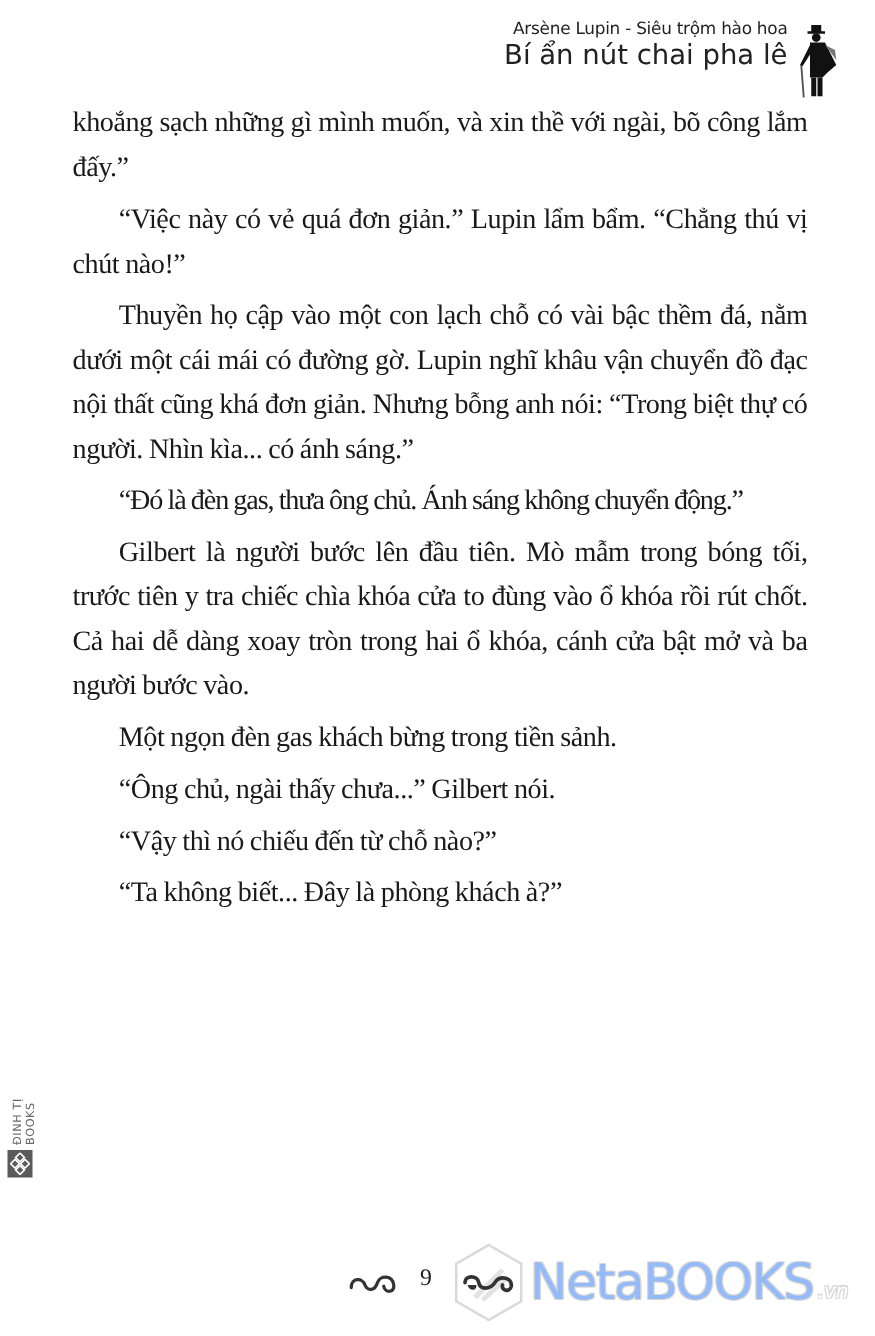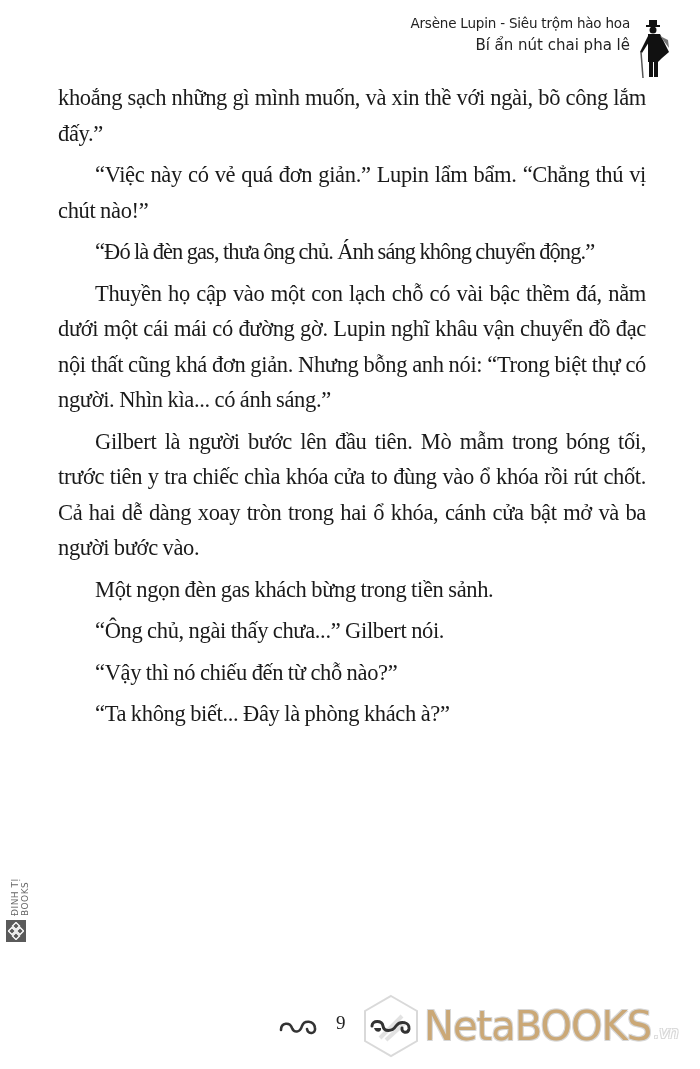--- a/index.html
+++ b/index.html
@@ -4,36 +4,36 @@
   <style>
     html, body { margin: 0; padding: 0; }
     body {
       width: 700px; height: 1069px; position: relative; overflow: hidden;
       background: #ffffff; color: #1a1a1a;
       font-family: "Liberation Serif", "DejaVu Serif", serif;
     }
     .header { position: absolute; top: 14px; right: 30px; height: 70px; display: flex; align-items: flex-start; }
     .header-text { text-align: right; margin-right: 6px; font-family: "DejaVu Sans", sans-serif; color: #222; }
     .series-title { font-size: 13.5px; line-height: 18px; letter-spacing: -0.2px; }
-    .book-title { font-size: 15px; line-height: 22px; margin-top: 2px; }
+    .book-title { font-size: 22px; line-height: 22px; margin-top: 2px; }
     .lupin-icon { width: 34px; height: 62px; margin-top: 4px; }
     .body-text { position: absolute; left: 54px; top: 80px; width: 592px; }
     .para { font-size: 22.5px; line-height: 35.5px; margin: 0 0 6px 4px; text-align: justify; text-align-last: left; letter-spacing: -0.35px; word-spacing: -0.5px; }
     .para.indent { text-indent: 37px; }
     .para.tight { letter-spacing: -0.9px; }
     .side-logo { position: absolute; left: 6px; top: 902px; width: 20px; }
     .side-text { font-family: "DejaVu Sans", sans-serif; font-size: 9px; color: #666; writing-mode: vertical-rl; transform: rotate(180deg); letter-spacing: 0.5px; height: 70px; margin-left: 4px; margin-top: -56px;}
     .side-mark { width: 20px; height: 22px; background: #5a5a5a; margin-top: 4px; display:flex; align-items:center; justify-content:center; }
     .footer { position: absolute; top: 1010px; left: 0; width: 700px; height: 40px; }
     .orn-left { position: absolute; left: 278px; top: 6px; width: 40px; height: 22px; }
     .page-num { position: absolute; left: 336px; top: 2px; font-size: 19px; color: #222; }
     .orn-right { position: absolute; left: 368px; top: 6px; width: 44px; height: 22px; }
     .watermark { position: absolute; left: 362px; top: -16px; display: flex; align-items: center; opacity: 0.55; }
     .wm-hex { width: 58px; height: 64px; }
-    .wm-text { font-family: "DejaVu Sans", sans-serif; font-size: 40px; color: #a16207; letter-spacing: -1px;
+    .wm-text { font-family: "DejaVu Sans", sans-serif; font-size: 40px; color: #3b82f6; letter-spacing: -1px;
       text-shadow: 0 0 1px #999, 1px 1px 0 #bbb, -1px -1px 0 #bbb, 1px -1px 0 #bbb, -1px 1px 0 #bbb; margin-left: 4px; }
     .wm-tld { font-family: "DejaVu Sans", sans-serif; font-size: 16px; color: #fff;
       text-shadow: 1px 1px 0 #bbb, -1px -1px 0 #bbb, 1px -1px 0 #bbb, -1px 1px 0 #bbb; margin-left: 3px; margin-top: 12px; font-style: italic; }
   </style>
 </head>
 <body>
 
 <div class="header">
   <div class="header-text">
     <div class="series-title">Arsène Lupin - Siêu trộm hào hoa</div>
@@ -48,22 +48,22 @@
     <path d="M12 18 L4 34 L6 35 L13 24 Z" fill="#111"></path>
     <line x1="5" y1="34" x2="7" y2="60" stroke="#555" stroke-width="1.5"></line>
     <rect x="13" y="44" width="4" height="15" fill="#111"></rect>
     <rect x="18" y="44" width="4" height="15" fill="#111"></rect>
   </svg>
 </div>
 
 <div class="body-text">
   <p class="para">khoắng sạch những gì mình muốn, và xin thề với ngài, bõ công lắm đấy.”</p>
   <p class="para indent">“Việc này có vẻ quá đơn giản.” Lupin lẩm bẩm. “Chẳng thú vị chút nào!”</p>
+  <p class="para indent">Thuyền họ cập vào một con lạch chỗ có vài bậc thềm đá, nằm dưới một cái mái có đường gờ. Lupin nghĩ khâu vận chuyển đồ đạc nội thất cũng khá đơn giản. Nhưng bỗng anh nói: “Trong biệt thự có người. Nhìn kìa... có ánh sáng.”</p>
   <p class="para indent tight">“Đó là đèn gas, thưa ông chủ. Ánh sáng không chuyển động.”</p>
-  <p class="para indent">Thuyền họ cập vào một con lạch chỗ có vài bậc thềm đá, nằm dưới một cái mái có đường gờ. Lupin nghĩ khâu vận chuyển đồ đạc nội thất cũng khá đơn giản. Nhưng bỗng anh nói: “Trong biệt thự có người. Nhìn kìa... có ánh sáng.”</p>
   <p class="para indent">Gilbert là người bước lên đầu tiên. Mò mẫm trong bóng tối, trước tiên y tra chiếc chìa khóa cửa to đùng vào ổ khóa rồi rút chốt. Cả hai dễ dàng xoay tròn trong hai ổ khóa, cánh cửa bật mở và ba người bước vào.</p>
   <p class="para indent">Một ngọn đèn gas khách bừng trong tiền sảnh.</p>
   <p class="para indent">“Ông chủ, ngài thấy chưa...” Gilbert nói.</p>
   <p class="para indent">“Vậy thì nó chiếu đến từ chỗ nào?”</p>
   <p class="para indent">“Ta không biết... Đây là phòng khách à?”</p>
 </div>
 
 <div class="side-logo">
   <div class="side-text">ĐINH TỊ BOOKS</div>
   <div class="side-mark">

